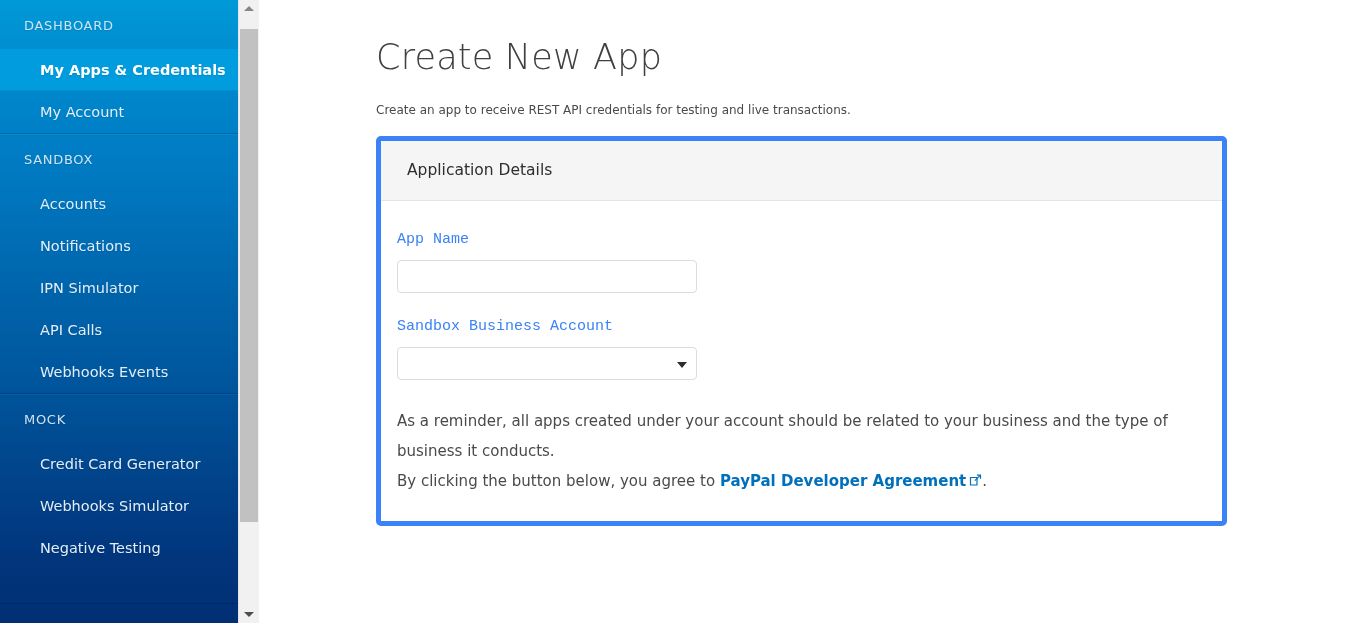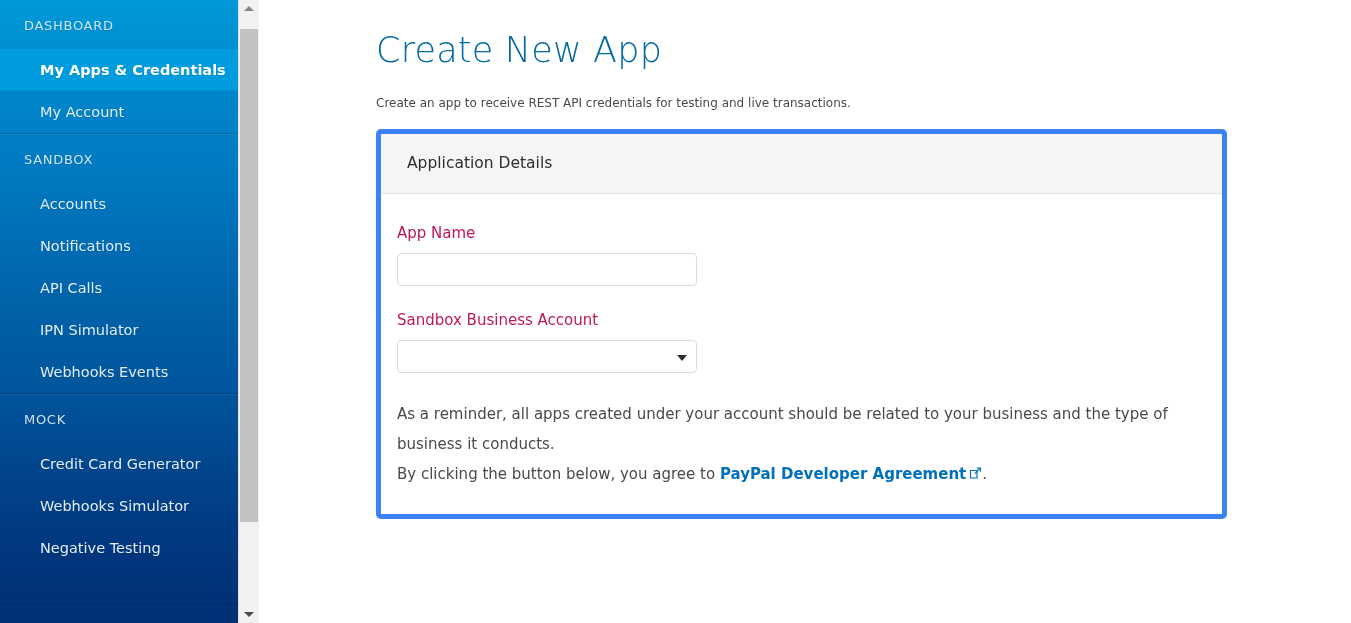--- a/index.html
+++ b/index.html
@@ -134,23 +134,23 @@
     height: 623px;
     background: #ffffff;
     position: relative;
     padding-left: 138px;
     box-sizing: border-box;
     overflow: hidden;
   }
   .page-title {
     font-size: 35px;
     font-weight: 300;
-    color: #0369a1;
+    color: #404040;
     margin: 0;
-    padding-top: 27px;
+    padding-top: 34px;
     letter-spacing: 0.2px;
     line-height: 46px;
   }
   .page-subtitle {
     font-size: 12px;
     color: #4a4a4a;
     margin: 0;
     padding-top: 19px;
     line-height: 22px;
     font-weight: 400;
@@ -171,24 +171,25 @@
     padding: 19px 0 19px 26px;
     font-size: 15.5px;
     color: #2c2e2f;
     line-height: 21px;
   }
   .card-body {
     padding: 29px 26px 24px 16px;
   }
   .field-label {
     font-size: 15px;
-    color: #be185d;
+    color: #3b82f6;
     line-height: 20px;
     margin: 0 0 10px 0;
     font-weight: 400;
+    font-family: Liberation Mono, monospace;
   }
   .text-input {
     width: 300px;
     height: 33px;
     box-sizing: border-box;
     border: 1px solid #dcdcdc;
     border-radius: 4px;
     background: #ffffff;
     padding: 0 10px;
     font-size: 14px;
@@ -274,22 +275,22 @@
     <div class="nav-section">
       <div class="nav-header">DASHBOARD</div>
       <a class="nav-item active" href="#">My Apps &amp; Credentials</a>
       <a class="nav-item" href="#">My Account</a>
     </div>
 
     <div class="nav-section">
       <div class="nav-header">SANDBOX</div>
       <a class="nav-item" href="#">Accounts</a>
       <a class="nav-item" href="#">Notifications</a>
+      <a class="nav-item" href="#">IPN Simulator</a>
       <a class="nav-item" href="#">API Calls</a>
-      <a class="nav-item" href="#">IPN Simulator</a>
       <a class="nav-item" href="#">Webhooks Events</a>
     </div>
 
     <div class="nav-section">
       <div class="nav-header">MOCK</div>
       <a class="nav-item" href="#">Credit Card Generator</a>
       <a class="nav-item" href="#">Webhooks Simulator</a>
       <a class="nav-item" href="#">Negative Testing</a>
     </div>
 

